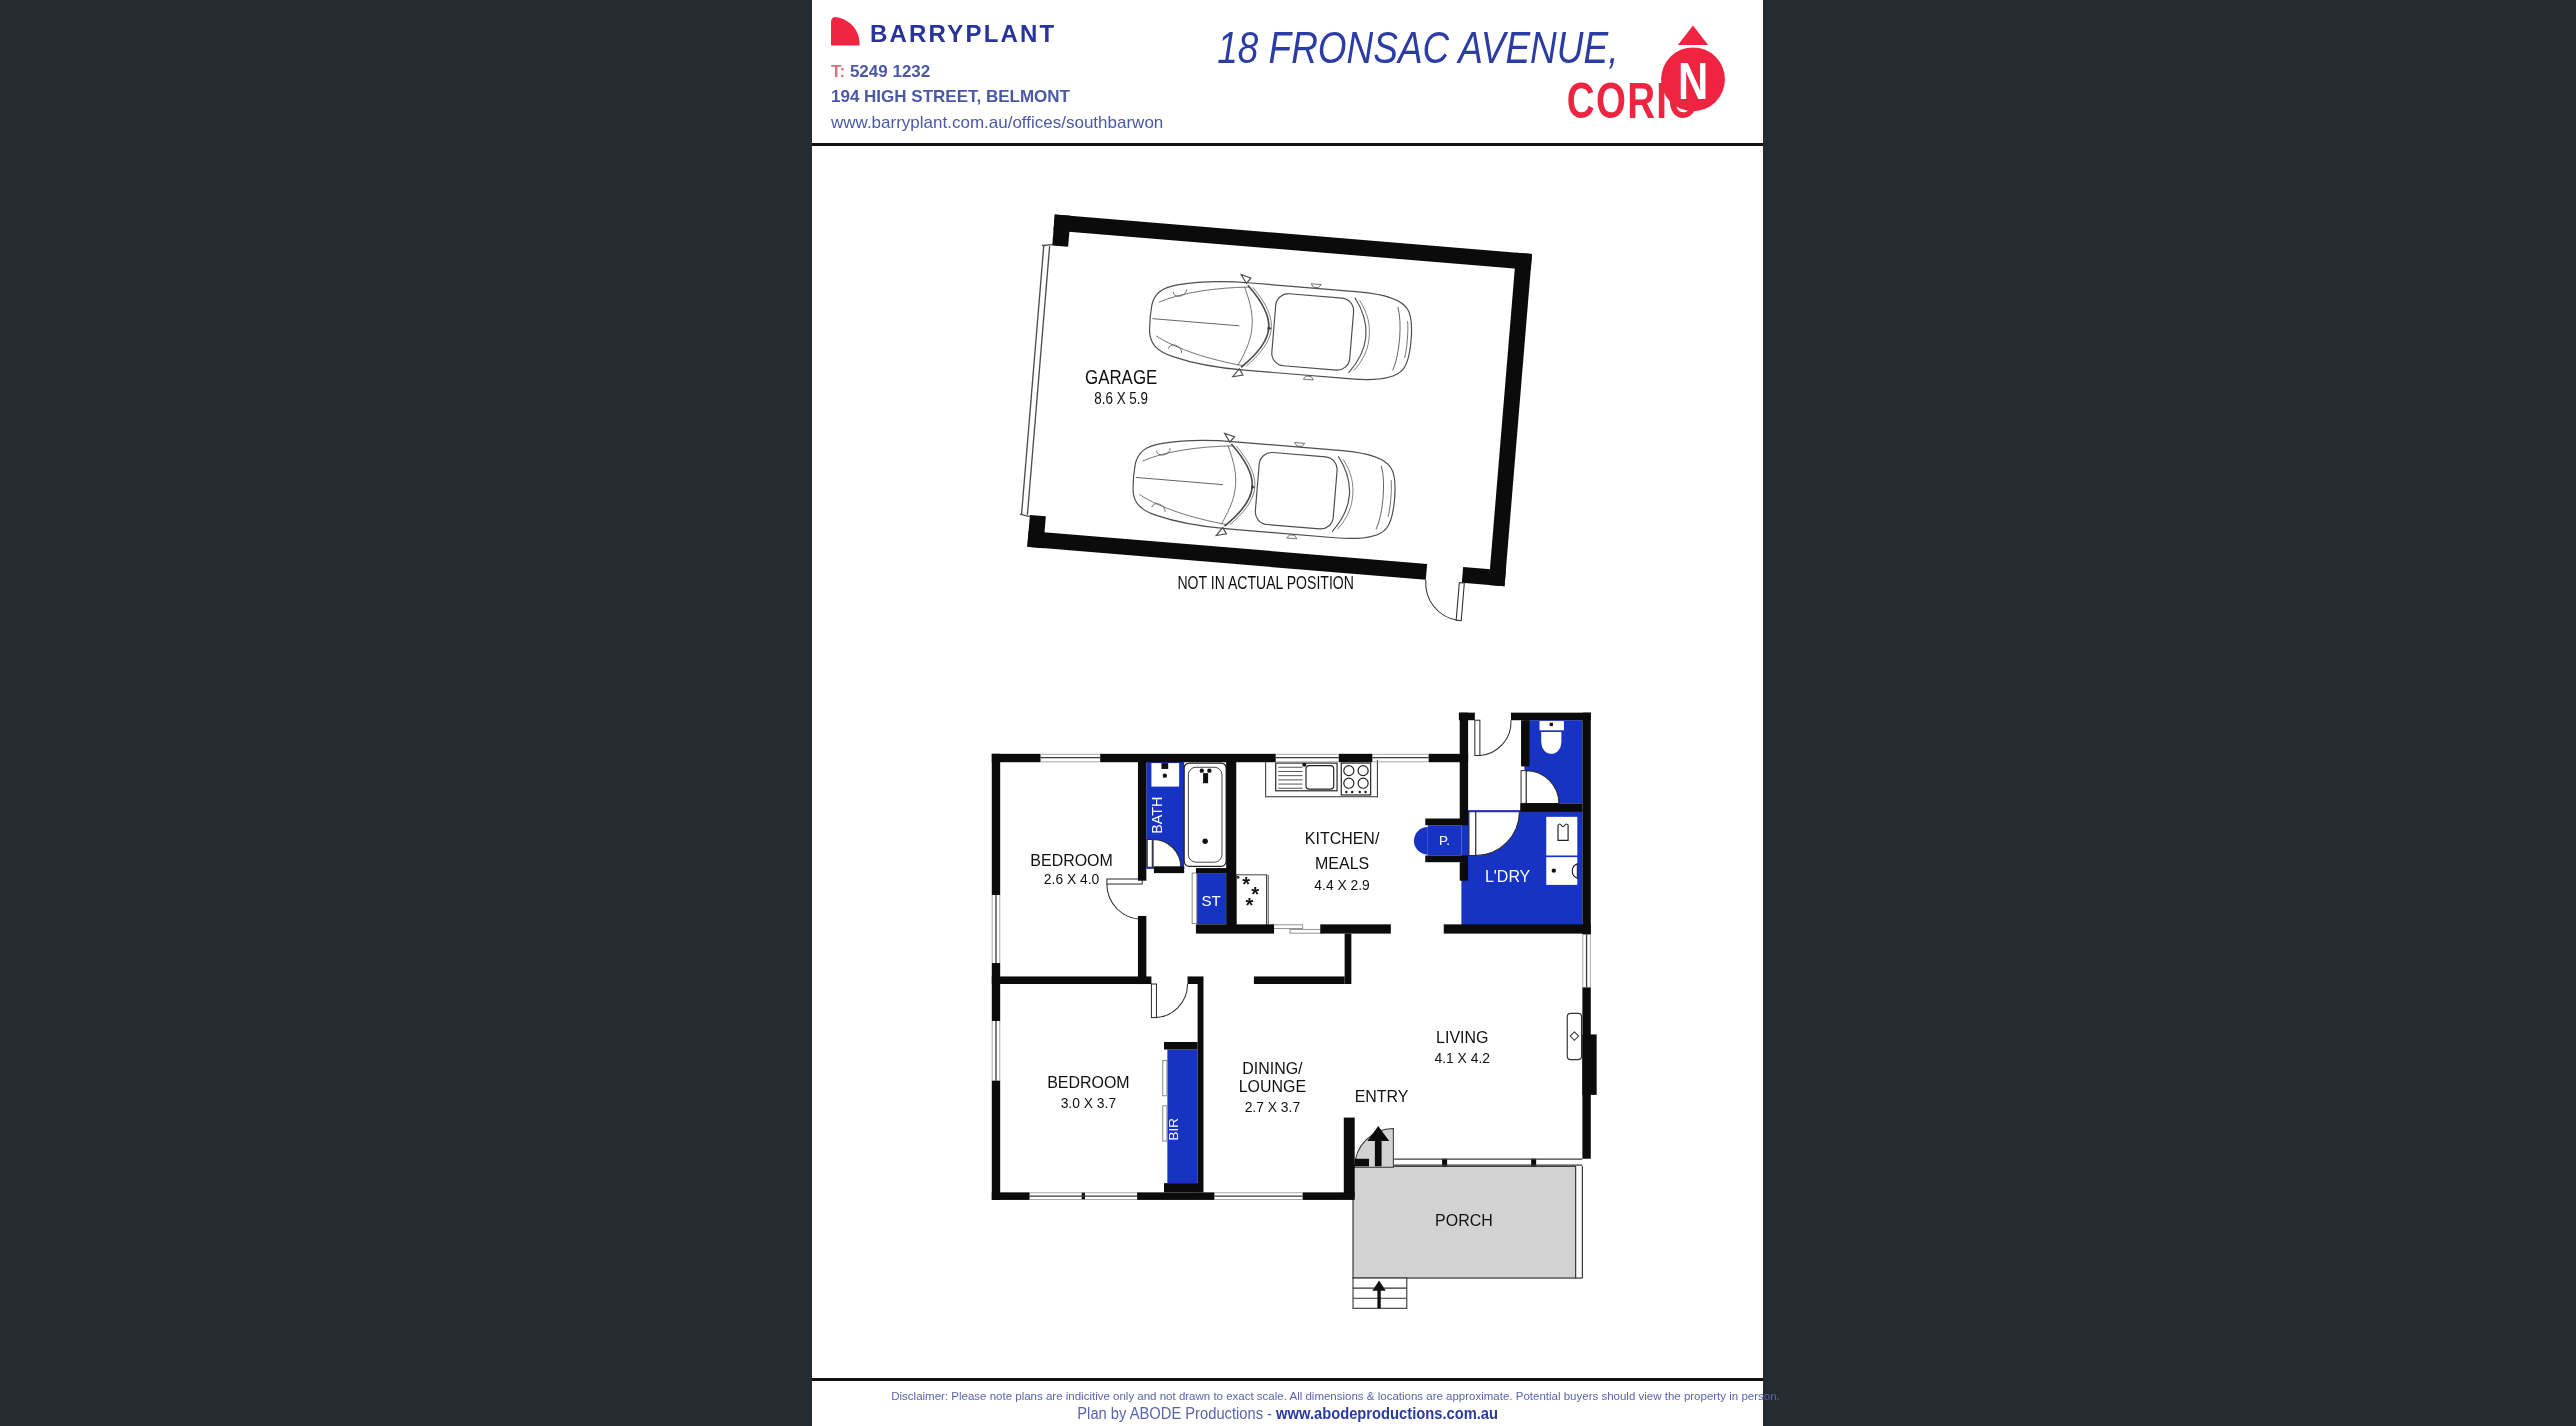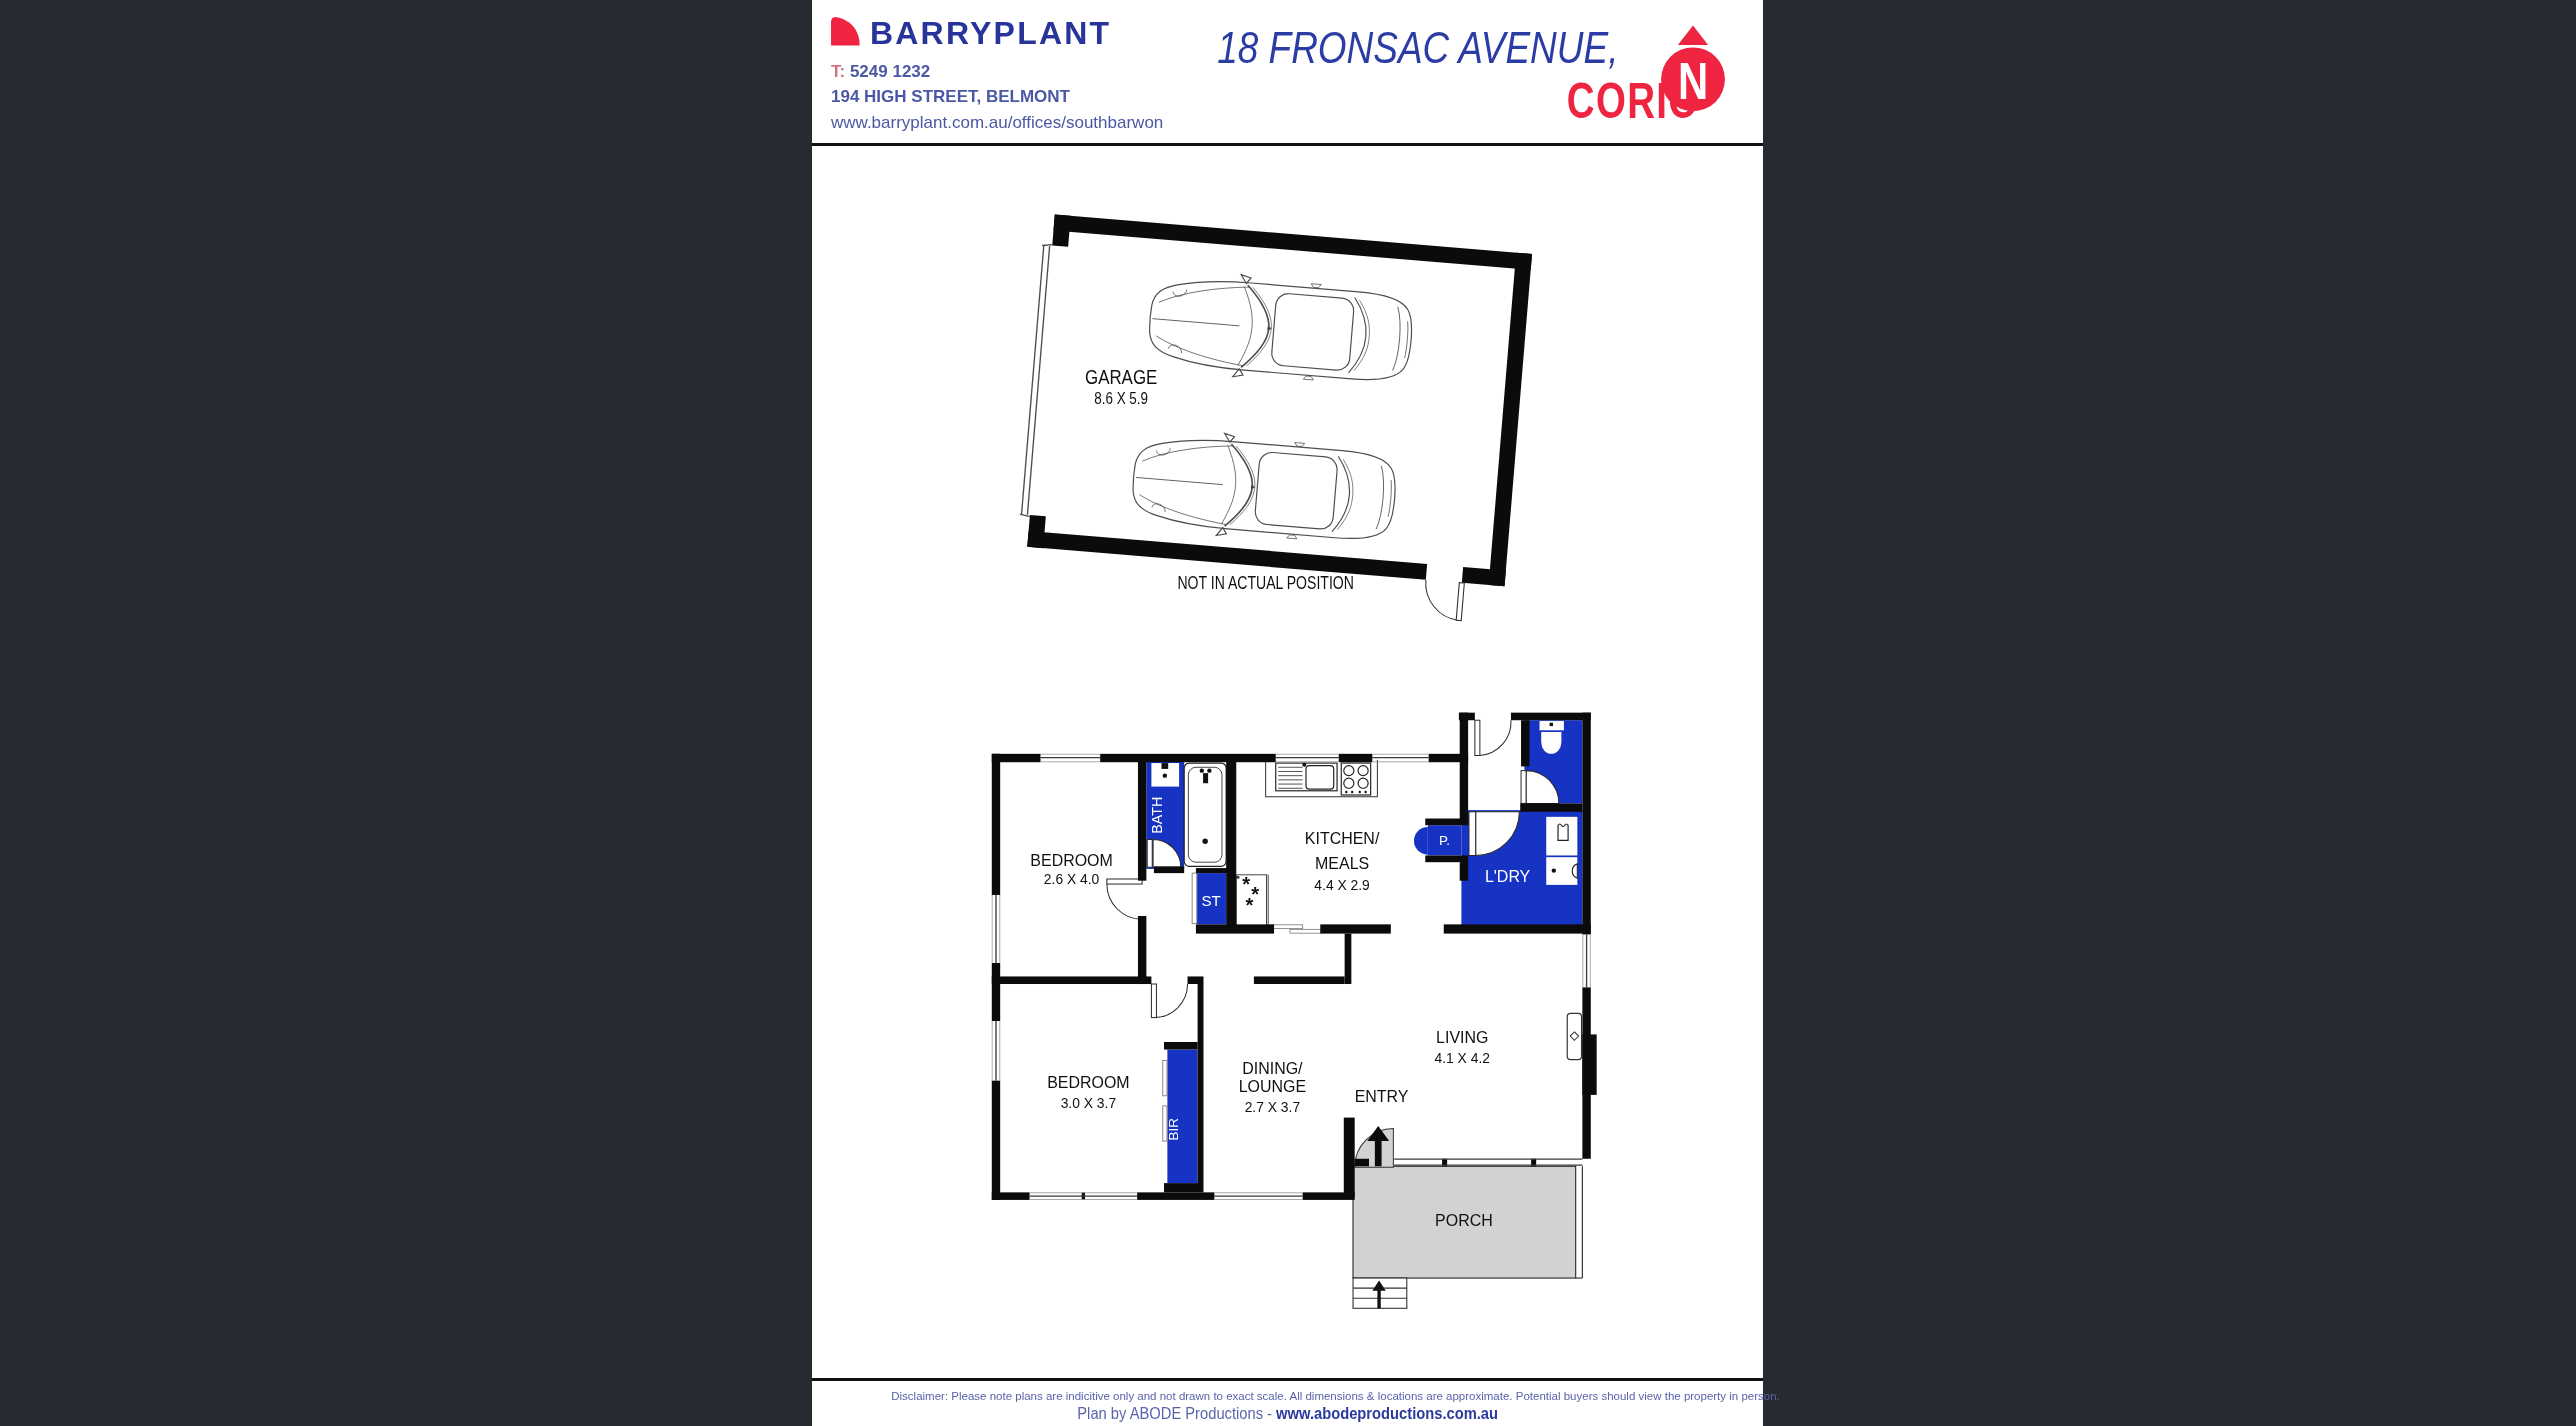--- a/index.html
+++ b/index.html
@@ -3,21 +3,21 @@
 <meta charset="utf-8">
 <style>
   html,body{margin:0;padding:0;background:#262a31;}
   #page{position:relative;width:2576px;height:1427px;background:#262a31;overflow:hidden;
         font-family:"Liberation Sans", sans-serif;}
   #sheet{position:absolute;left:812px;top:0;width:951px;height:1427px;background:#ffffff;}
   .abs{position:absolute;}
   #hdrline{position:absolute;left:812px;top:143px;width:951px;height:2.5px;background:#111;}
   #ftrline{position:absolute;left:812px;top:1378px;width:951px;height:3.4px;background:#111;}
   #logo{position:absolute;left:831px;top:17px;width:286px;height:28.6px;}
-  #logotext{position:absolute;left:870px;top:17px;color:#28349a;font-size:32px;font-weight:bold;
+  #logotext{position:absolute;left:870px;top:17px;color:#28349a;font-size:24px;font-weight:bold;
             letter-spacing:2.2px;line-height:33px;}
   .contact{position:absolute;left:831px;color:#4b58a4;font-size:17px;}
   #title1{position:absolute;left:1117px;top:23px;width:602px;text-align:center;color:#2b3da5;font-size:44px;font-style:italic;}
   #title1 span{display:inline-block;transform:scaleX(0.84);transform-origin:50% 50%;white-space:nowrap;}
   #title2{position:absolute;left:1117px;top:72px;width:602px;text-align:right;color:#ee2440;font-size:50px;font-weight:bold;}
   #title2 span{display:inline-block;transform:scaleX(0.77);transform-origin:50% 50%;letter-spacing:1.7px;}
   #ftr1{position:absolute;left:812px;top:1390px;width:1047px;text-align:center;color:#5a64ab;font-size:11.5px;}
   #ftr2{position:absolute;left:812px;top:1405px;width:951px;text-align:center;color:#5a64ab;font-size:16px;}
   #ftr2 span{display:inline-block;transform:scaleX(0.92);transform-origin:50% 50%;}
   #ftr2 b{color:#2b3a9e;}

